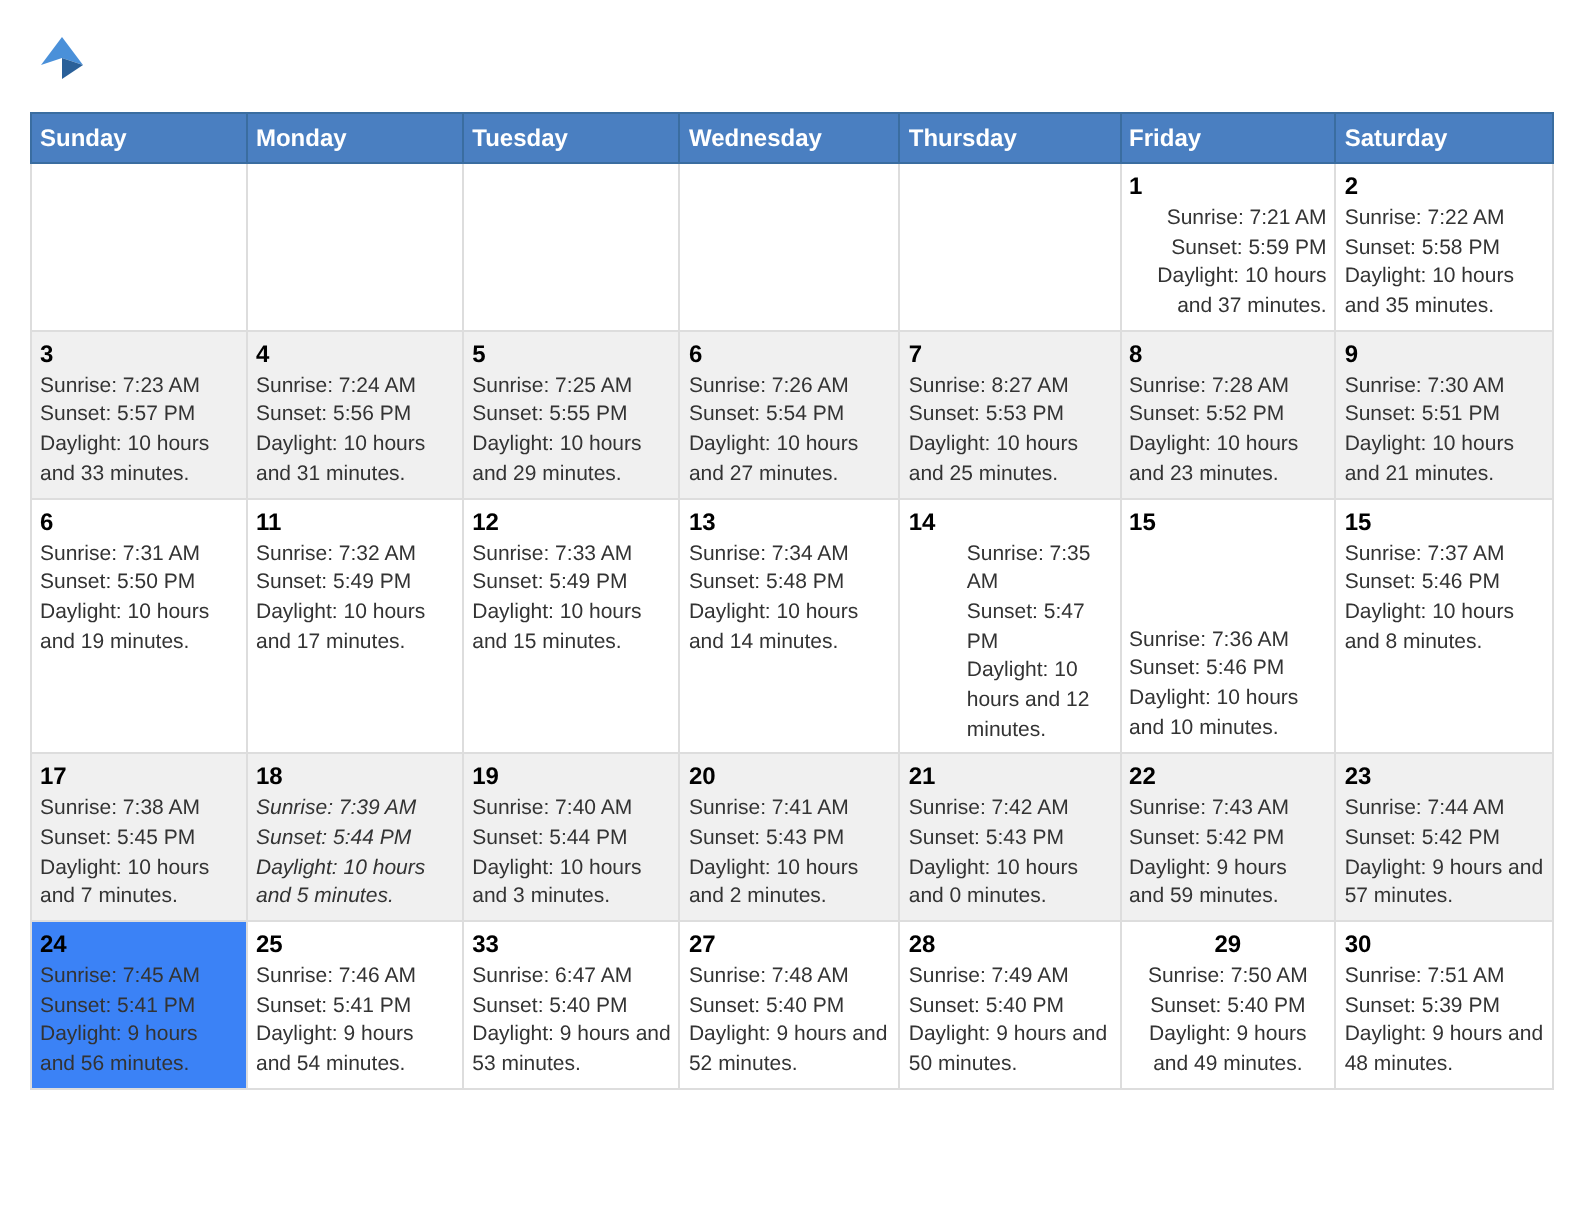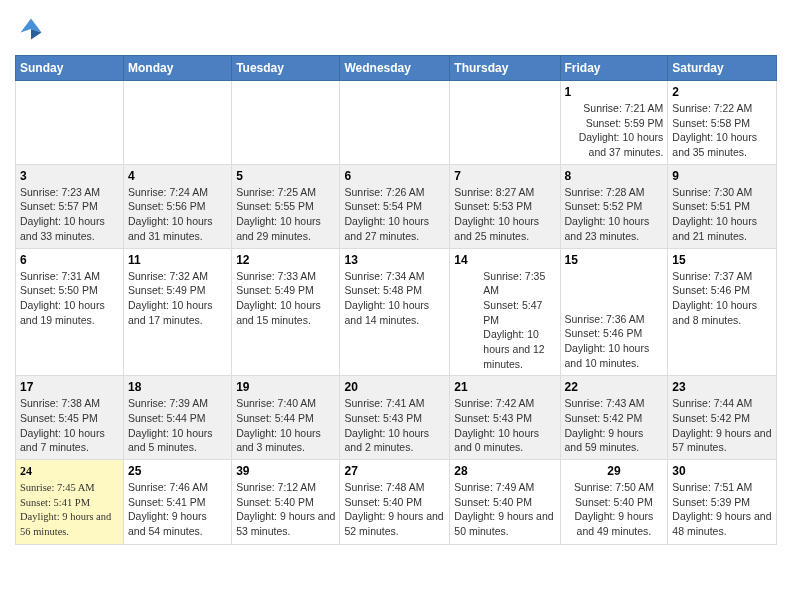--- a/index.html
+++ b/index.html
@@ -232,21 +232,21 @@
         </tr>
         <tr class="row-even">
           <td style="background: rgb(240, 240, 240);">
             <span class="day-num">17</span>
             <div class="day-info" style="white-space: pre-line;">Sunrise: 7:38 AM
 Sunset: 5:45 PM
 Daylight: 10 hours and 7 minutes.</div>
           </td>
           <td style="background: rgb(240, 240, 240);">
             <span class="day-num">18</span>
-            <div class="day-info" style="white-space: pre-line;">Sunrise: 7:39 AM
+            <div class="day-info" style="white-space: pre-line; font-style: italic;">Sunrise: 7:39 AM
 Sunset: 5:44 PM
 Daylight: 10 hours and 5 minutes.</div>
           </td>
           <td style="background: rgb(240, 240, 240);">
             <span class="day-num">19</span>
             <div class="day-info" style="white-space: pre-line;">Sunrise: 7:40 AM
 Sunset: 5:44 PM
 Daylight: 10 hours and 3 minutes.</div>
           </td>
           <td style="background: rgb(240, 240, 240);">
@@ -268,35 +268,35 @@
 Daylight: 9 hours and 59 minutes.</div>
           </td>
           <td style="background: rgb(240, 240, 240);">
             <span class="day-num">23</span>
             <div class="day-info" style="white-space: pre-line;">Sunrise: 7:44 AM
 Sunset: 5:42 PM
 Daylight: 9 hours and 57 minutes.</div>
           </td>
         </tr>
         <tr class="row-odd">
-          <td style="background: #fef9c3; font-family: Liberation Serif, serif;">
+          <td style="background: #3b82f6;">
             <span class="day-num">24</span>
             <div class="day-info" style="white-space: pre-line;">Sunrise: 7:45 AM
 Sunset: 5:41 PM
 Daylight: 9 hours and 56 minutes.</div>
           </td>
           <td style="background: rgb(255, 255, 255);">
             <span class="day-num">25</span>
             <div class="day-info" style="white-space: pre-line;">Sunrise: 7:46 AM
 Sunset: 5:41 PM
 Daylight: 9 hours and 54 minutes.</div>
           </td>
           <td style="background: rgb(255, 255, 255);">
-            <span class="day-num">39</span>
-            <div class="day-info" style="white-space: pre-line;">Sunrise: 7:12 AM
+            <span class="day-num">33</span>
+            <div class="day-info" style="white-space: pre-line;">Sunrise: 6:47 AM
 Sunset: 5:40 PM
 Daylight: 9 hours and 53 minutes.</div>
           </td>
           <td style="background: rgb(255, 255, 255);">
             <span class="day-num">27</span>
             <div class="day-info" style="white-space: pre-line;">Sunrise: 7:48 AM
 Sunset: 5:40 PM
 Daylight: 9 hours and 52 minutes.</div>
           </td>
           <td style="background: rgb(255, 255, 255);">

